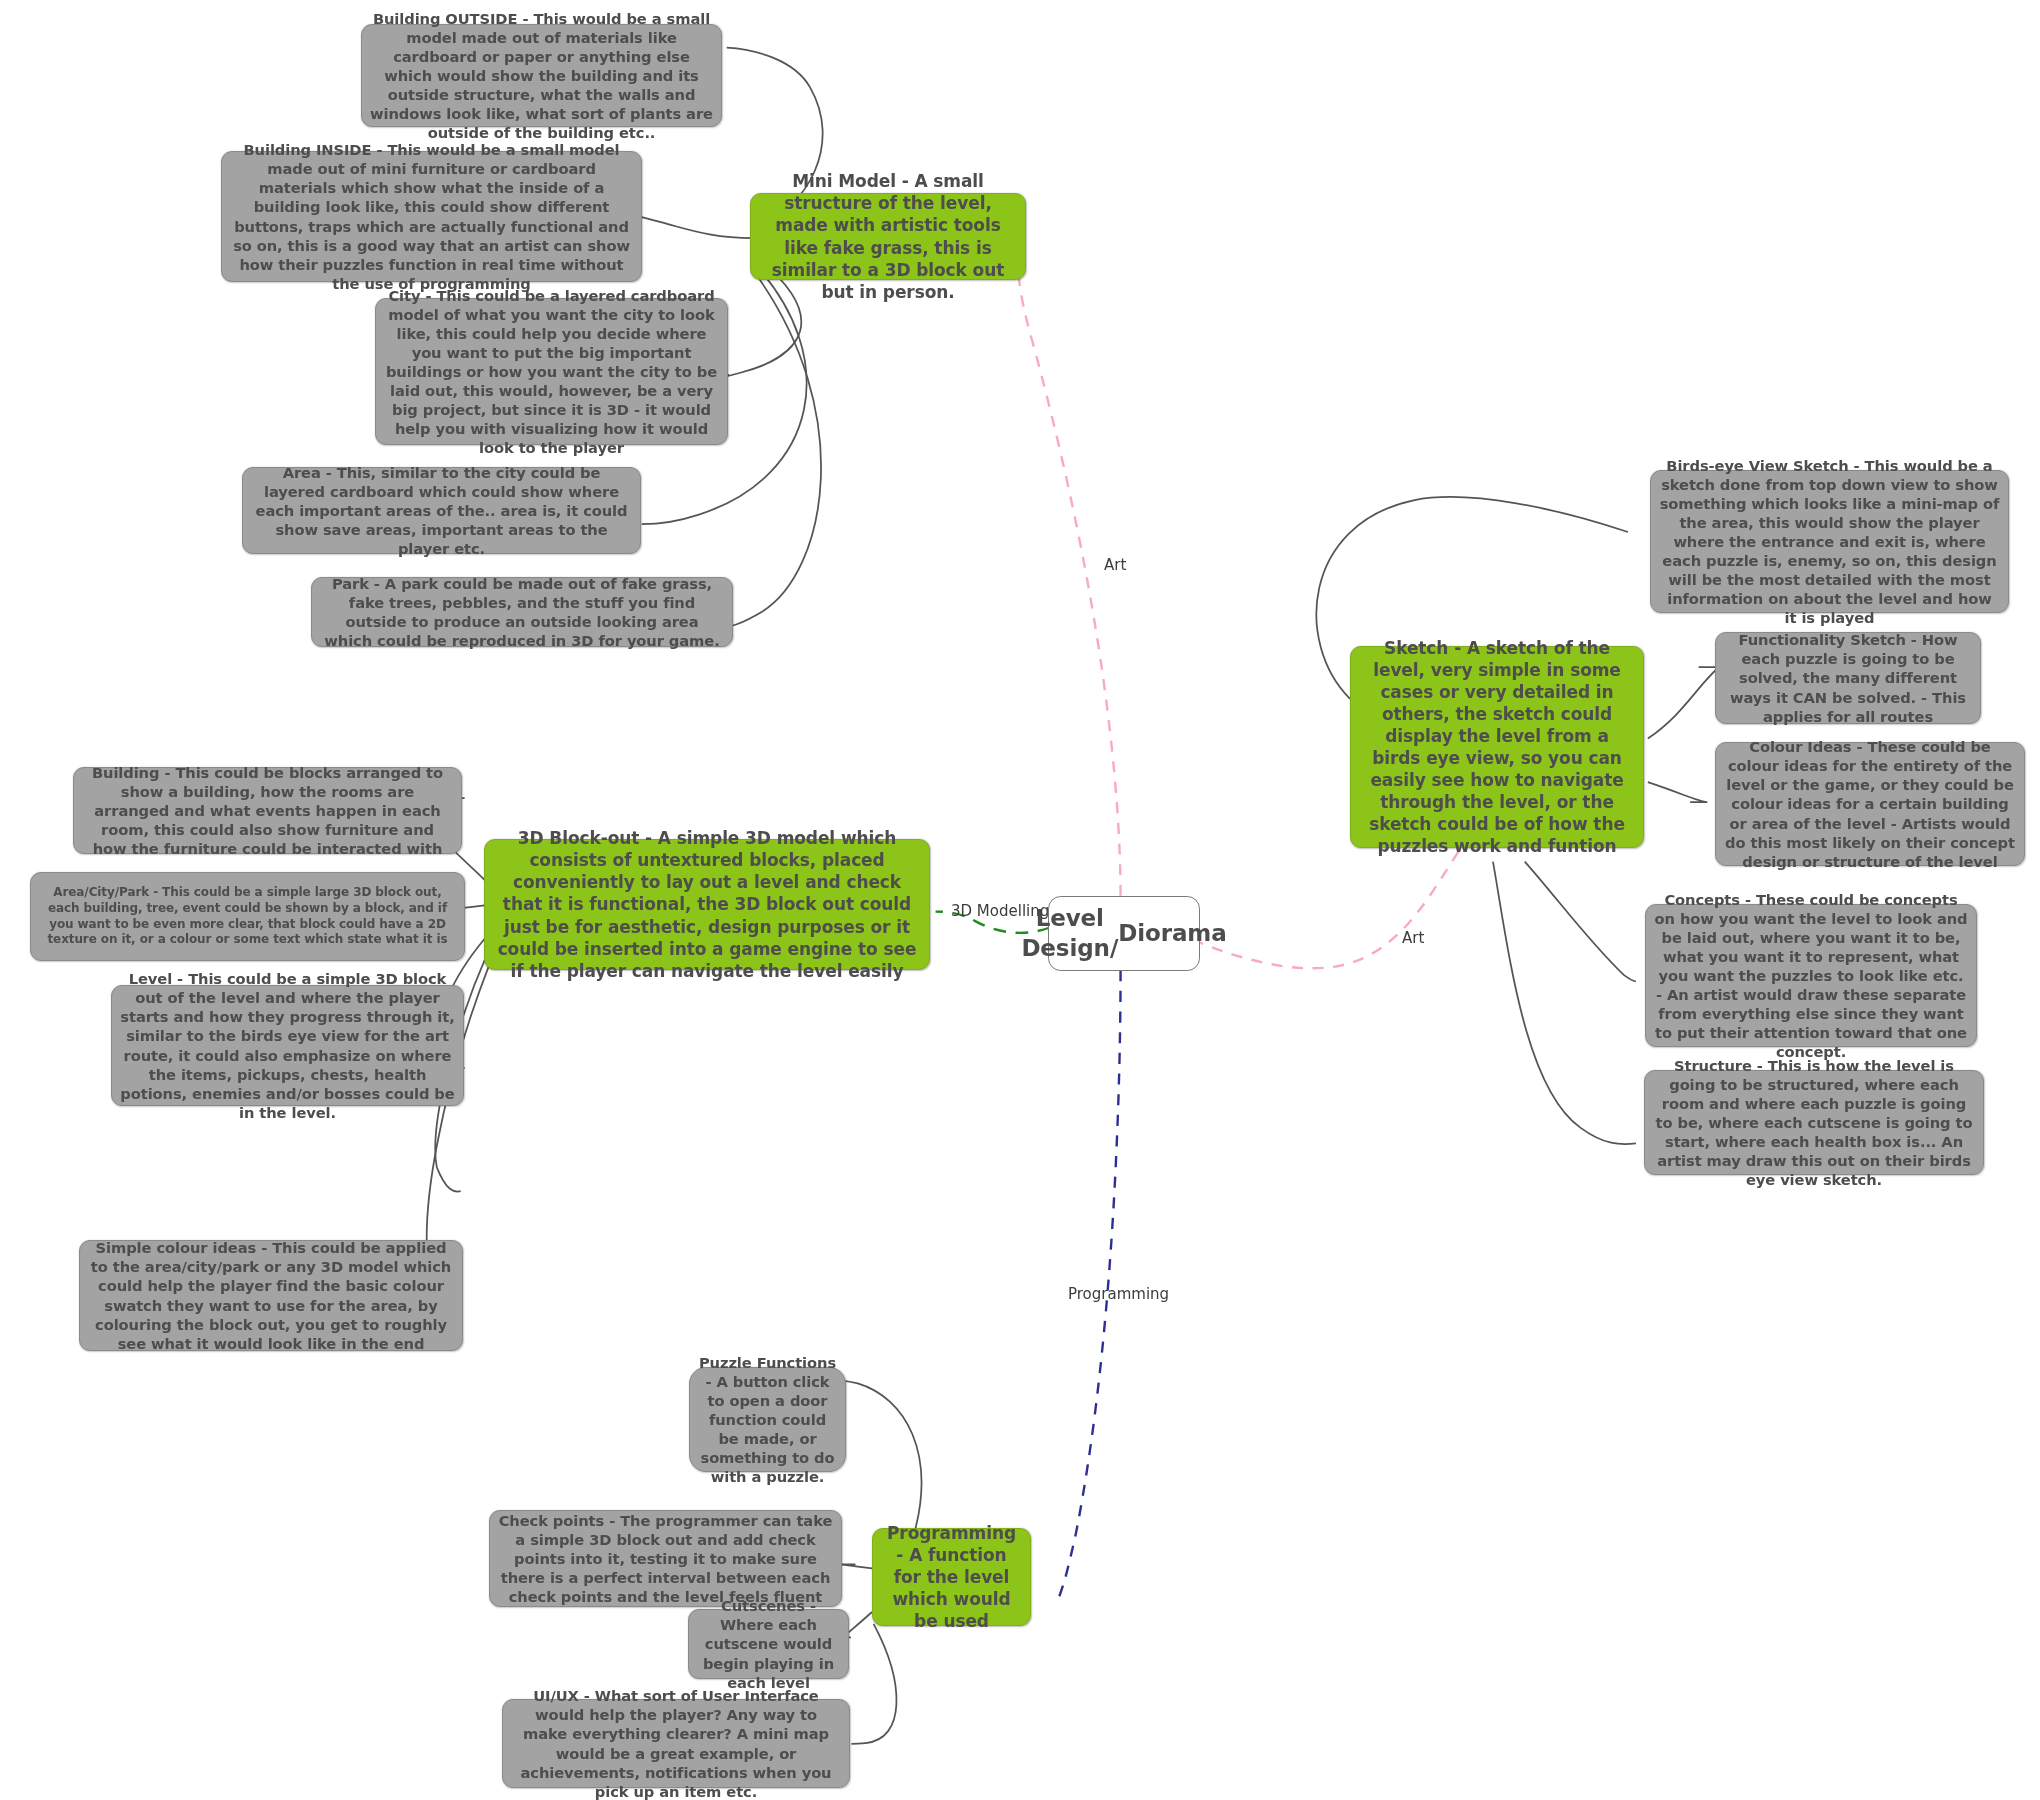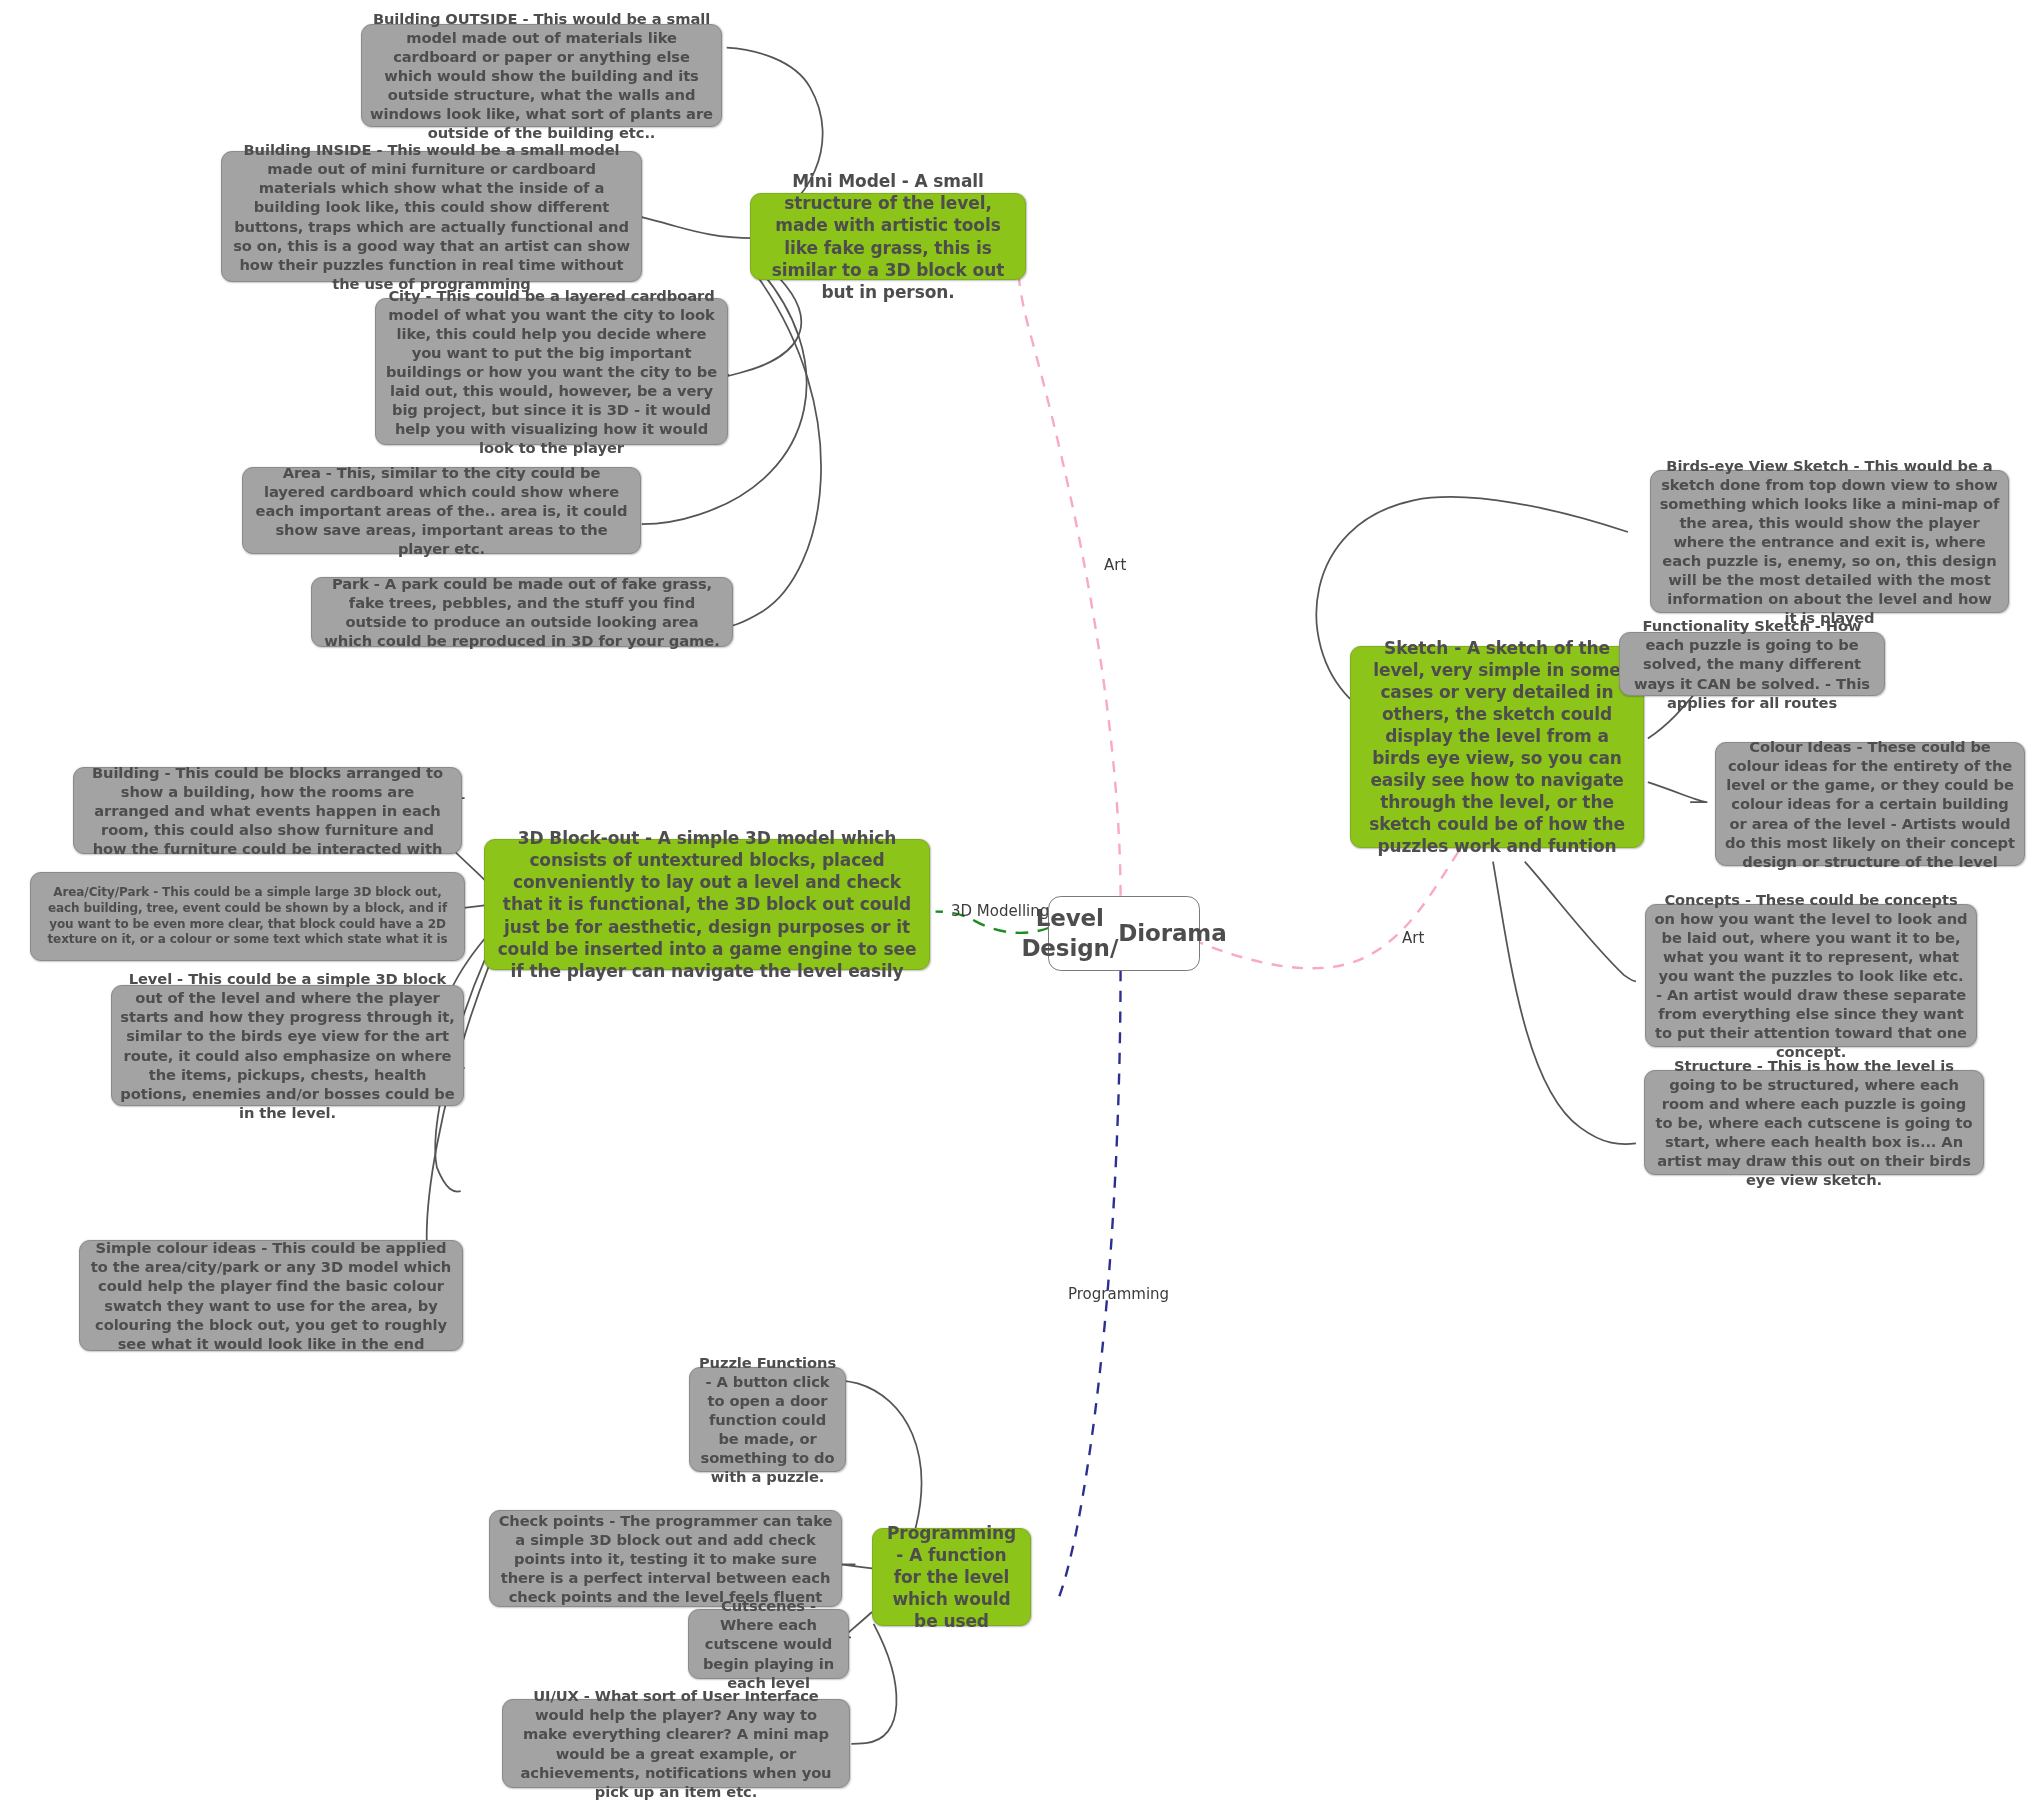--- a/index.html
+++ b/index.html
@@ -132,31 +132,31 @@
 
   <div class="node leaf" style="left:111px; top:985px; width:353px; height:121px; font-size:14.7px;">Level - This could be a simple 3D block out of the level and where the player starts and how they progress through it, similar to the birds eye view for the art route, it could also emphasize on where the items, pickups, chests, health potions, enemies and/or bosses could be in the level.</div>
 
 
   <div class="node leaf" style="left:79px; top:1240px; width:384px; height:111px; font-size:14.7px;">Simple colour ideas - This could be applied to the area/city/park or any 3D model which could help the player find the basic colour swatch they want to use for the area, by colouring the block out, you get to roughly see what it would look like in the end</div>
 
   <div class="node branch" style="left:1350px; top:646px; width:294px; height:202px; font-size:17px;">Sketch - A sketch of the level, very simple in some cases or very detailed in others, the sketch could display the level from a birds eye view, so you can easily see how to navigate through the level, or the sketch could be of how the puzzles work and funtion</div>
 
   <div class="node leaf" style="left:1650px; top:470px; width:359px; height:143px; font-size:14.7px;">Birds-eye View Sketch - This would be a sketch done from top down view to show something which looks like a mini-map of the area, this would show the player where the entrance and exit is, where each puzzle is, enemy, so on, this design will be the most detailed with the most information on about the level and how it is played</div>
 
-  <div class="node leaf" style="left:1619px; top:632px; width:266px; height:64px; font-size:14.7px;">Functionality Sketch - How each puzzle is going to be solved, the many different ways it CAN be solved. - This applies for all routes</div>
+  <div class="node leaf" style="left:1715px; top:632px; width:266px; height:92px; font-size:14.7px;">Functionality Sketch - How each puzzle is going to be solved, the many different ways it CAN be solved. - This applies for all routes</div>
 
   <div class="node leaf" style="left:1715px; top:742px; width:310px; height:124px; font-size:14.7px;">Colour Ideas - These could be colour ideas for the entirety of the level or the game, or they could be colour ideas for a certain building or area of the level - Artists would do this most likely on their concept design or structure of the level</div>
 
   <div class="node leaf" style="left:1645px; top:904px; width:332px; height:143px; font-size:14.7px;">Concepts - These could be concepts on how you want the level to look and be laid out, where you want it to be, what you want it to represent, what you want the puzzles to look like etc. - An artist would draw these separate from everything else since they want to put their attention toward that one concept.</div>
 
   <div class="node leaf" style="left:1644px; top:1070px; width:340px; height:105px; font-size:14.7px;">Structure - This is how the level is going to be structured, where each room and where each puzzle is going to be, where each cutscene is going to start, where each health box is... An artist may draw this out on their birds eye view sketch.</div>
 
   <div class="node branch" style="left:872px; top:1528px; width:159px; height:98px; font-size:17px;">Programming - A function for the level which would be used</div>
 
-  <div class="node leaf" style="left:689px; top:1367px; width:157px; height:105px; font-size:14.7px;">Puzzle Functions - A button click to open a door function could be made, or something to do with a puzzle.</div>
+  <div class="node leaf" style="left:689px; top:1367px; width:157px; height:105px; font-size:14.7px;border-radius:17px;">Puzzle Functions - A button click to open a door function could be made, or something to do with a puzzle.</div>
 
   <div class="node leaf" style="left:489px; top:1510px; width:353px; height:97px; font-size:14.7px;">Check points - The programmer can take a simple 3D block out and add check points into it, testing it to make sure there is a perfect interval between each check points and the level feels fluent</div>
 
   <div class="node leaf" style="left:688px; top:1609px; width:161px; height:70px; font-size:14.7px;">Cutscenes - Where each cutscene would begin playing in each level</div>
 
   <div class="node leaf" style="left:502px; top:1699px; width:348px; height:89px; font-size:14.7px;">UI/UX - What sort of User Interface would help the player? Any way to make everything clearer? A mini map would be a great example, or achievements, notifications when you pick up an item etc.</div>
 
 </div>
 
 

